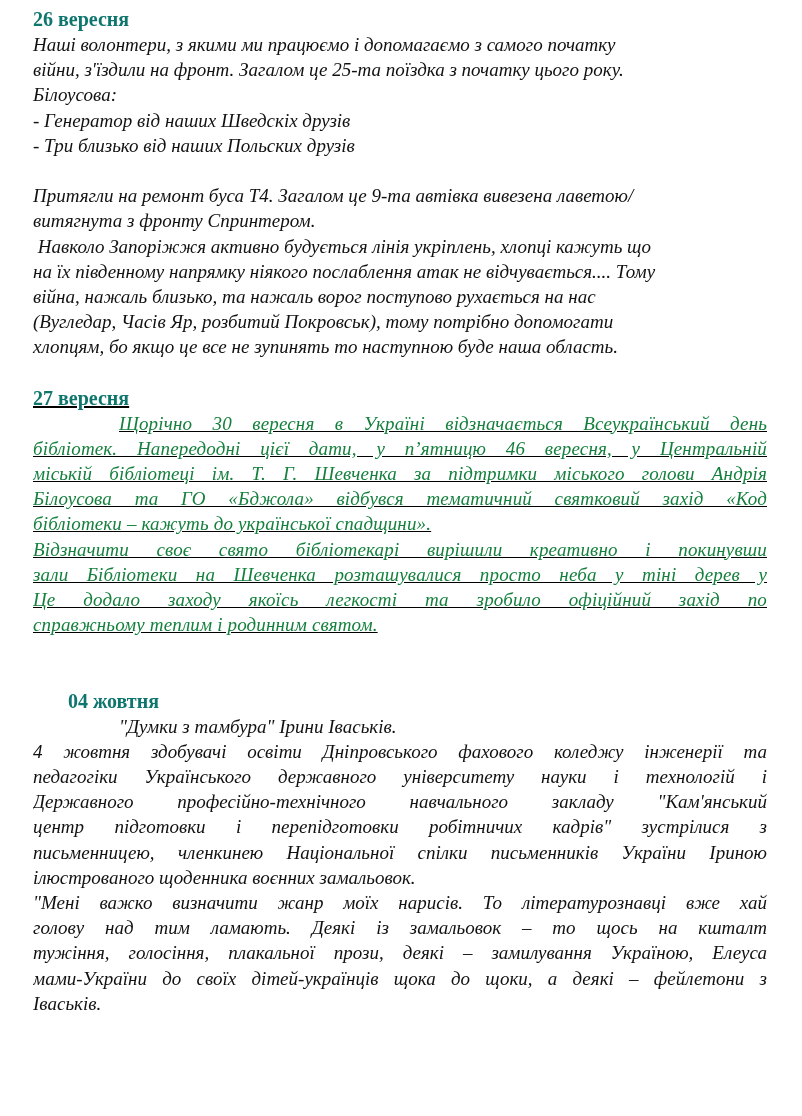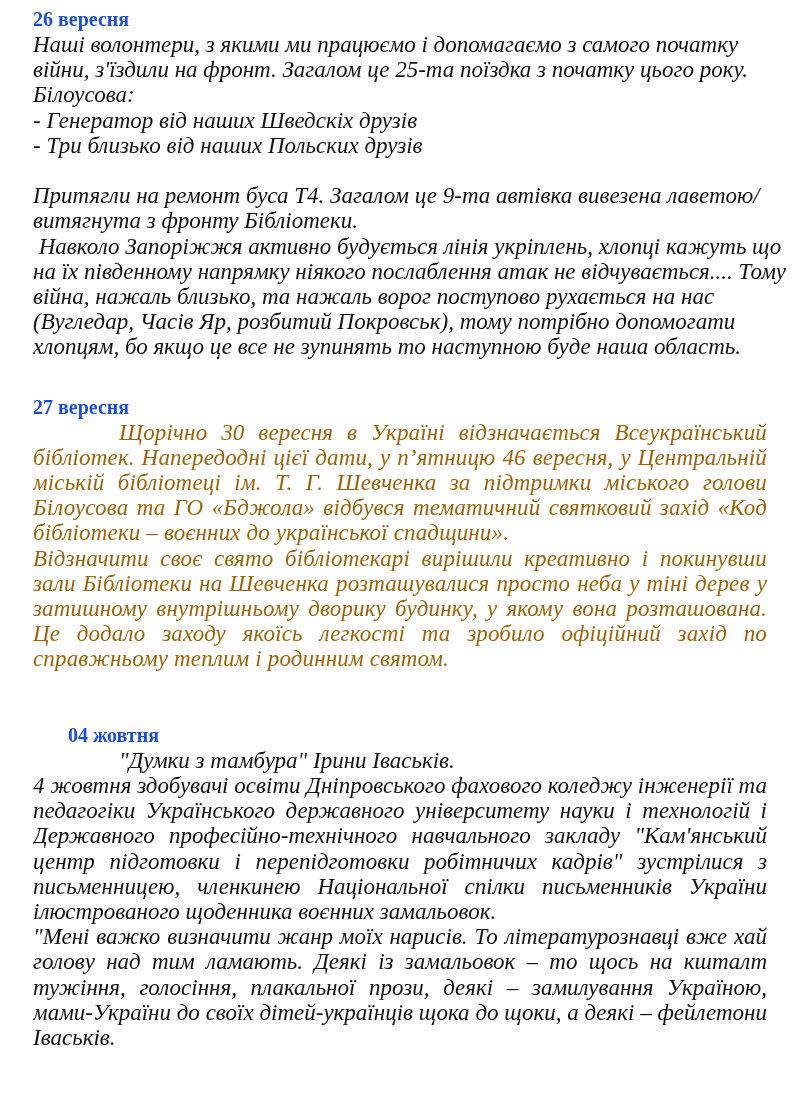--- a/index.html
+++ b/index.html
@@ -4,81 +4,80 @@
 <style>
   html, body { margin: 0; padding: 0; background: #ffffff; }
   body { width: 802px; height: 1116px; overflow: hidden; position: relative; }
   .page { position: absolute; left: 33px; top: 6px; width: 734px; }
   .heading {
     font-family: "Liberation Serif", serif;
     font-weight: bold;
     font-size: 20px;
     line-height: 26px;
     height: 26px;
-    color: #1d4ed8;
+    color: #0f766e;
     white-space: nowrap;
   }
   .line {
     font-family: "Liberation Serif", serif;
     font-style: italic;
-    font-size: 23px;
+    font-size: 19px;
     line-height: 25.2px;
     height: 25.2px;
     white-space: nowrap;
     overflow: visible;
   }
   .just {
     white-space: normal;
     text-align: justify;
     text-align-last: justify;
     overflow: hidden;
   }
   .s1 .line { color: #111111; }
-  .s2 .line { color: #a16207; letter-spacing: 0.15px; }
+  .s2 .line { color: #15803d; letter-spacing: 0.15px; }
   .s3 .line { color: #111111; }
   .blank { height: 25.2px; }
   .s1 { }
-  .s2 { margin-top: 9px; }
+  .s2 { margin-top: 0; text-decoration: underline; }
   .indent { padding-left: 86px; }
   .heading.h3 { padding-left: 5px; margin-left: 30px; }
 </style>
 </head>
 <body>
 
 <div class="page">
 
   <div class="section s1">
     <div class="heading">26 вересня</div>
     <div class="line">Наші волонтери, з якими ми працюємо і допомагаємо з самого початку</div>
     <div class="line">війни, з'їздили на фронт. Загалом це 25-та поїздка з початку цього року.</div>
     <div class="line">Білоусова:</div>
     <div class="line">- Генератор від наших Шведскіх друзів</div>
     <div class="line">- Три близько від наших Польских друзів</div>
     <div class="blank"></div>
     <div class="line">Притягли на ремонт буса Т4. Загалом це 9-та автівка вивезена лаветою/</div>
-    <div class="line">витягнута з фронту Бібліотеки.</div>
+    <div class="line">витягнута з фронту Спринтером.</div>
     <div class="line" style="white-space:pre"> Навколо Запоріжжя активно будується лінія укріплень, хлопці кажуть що</div>
     <div class="line">на їх південному напрямку ніякого послаблення атак не відчувається.... Тому</div>
     <div class="line">війна, нажаль близько, та нажаль ворог поступово рухається на нас</div>
     <div class="line">(Вугледар, Часів Яр, розбитий Покровськ), тому потрібно допомогати</div>
     <div class="line">хлопцям, бо якщо це все не зупинять то наступною буде наша область.</div>
   </div>
 
   <div class="blank"></div>
 
   <div class="section s2">
     <div class="heading">27 вересня</div>
     <div class="line just indent">Щорічно 30 вересня в Україні відзначається Всеукраїнський день</div>
     <div class="line just">бібліотек. Напередодні цієї дати, у п’ятницю 46 вересня, у Центральній</div>
     <div class="line just">міській бібліотеці ім. Т. Г. Шевченка за підтримки міського голови Андрія</div>
     <div class="line just">Білоусова та ГО «Бджола» відбувся тематичний святковий захід «Код</div>
-    <div class="line">бібліотеки – воєнних до української спадщини».</div>
+    <div class="line">бібліотеки – кажуть до української спадщини».</div>
     <div class="line just">Відзначити своє свято бібліотекарі вирішили креативно і покинувши</div>
     <div class="line just">зали Бібліотеки на Шевченка  розташувалися просто неба у тіні дерев у</div>
-    <div class="line just">затишному внутрішньому дворику будинку, у якому вона розташована.</div>
     <div class="line just">Це додало заходу якоїсь легкості та зробило офіційний захід по</div>
     <div class="line">справжньому теплим і родинним святом.</div>
   </div>
 
   <div class="blank"></div>
   <div class="blank"></div>
 
   <div class="section s3">
     <div class="heading h3">04 жовтня</div>
     <div class="line indent">"Думки з тамбура" Ірини Іваськів.</div>

